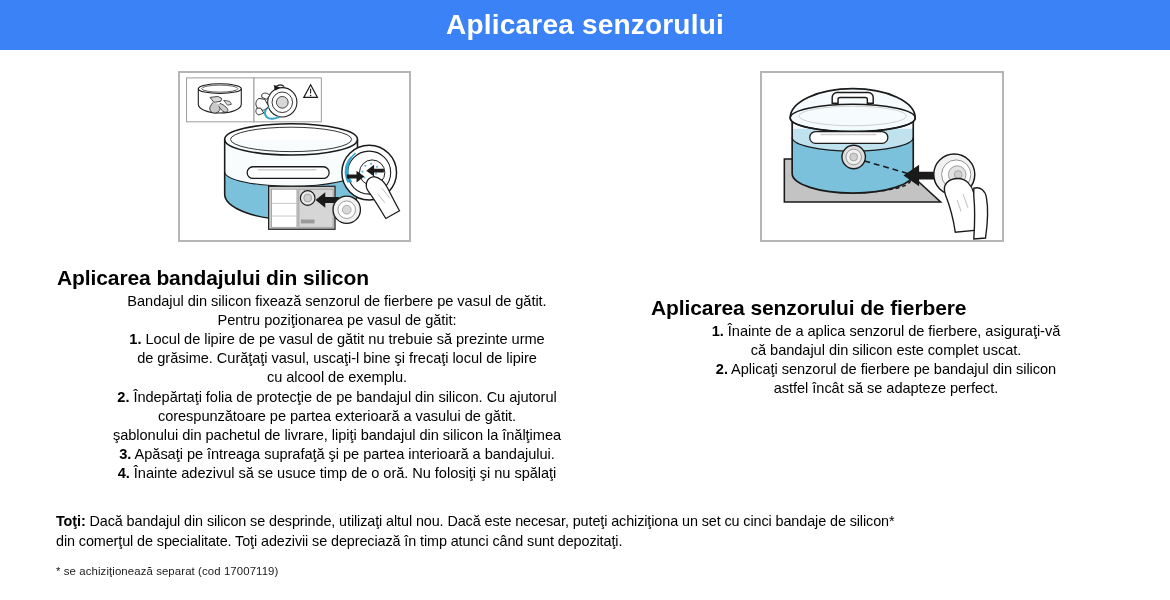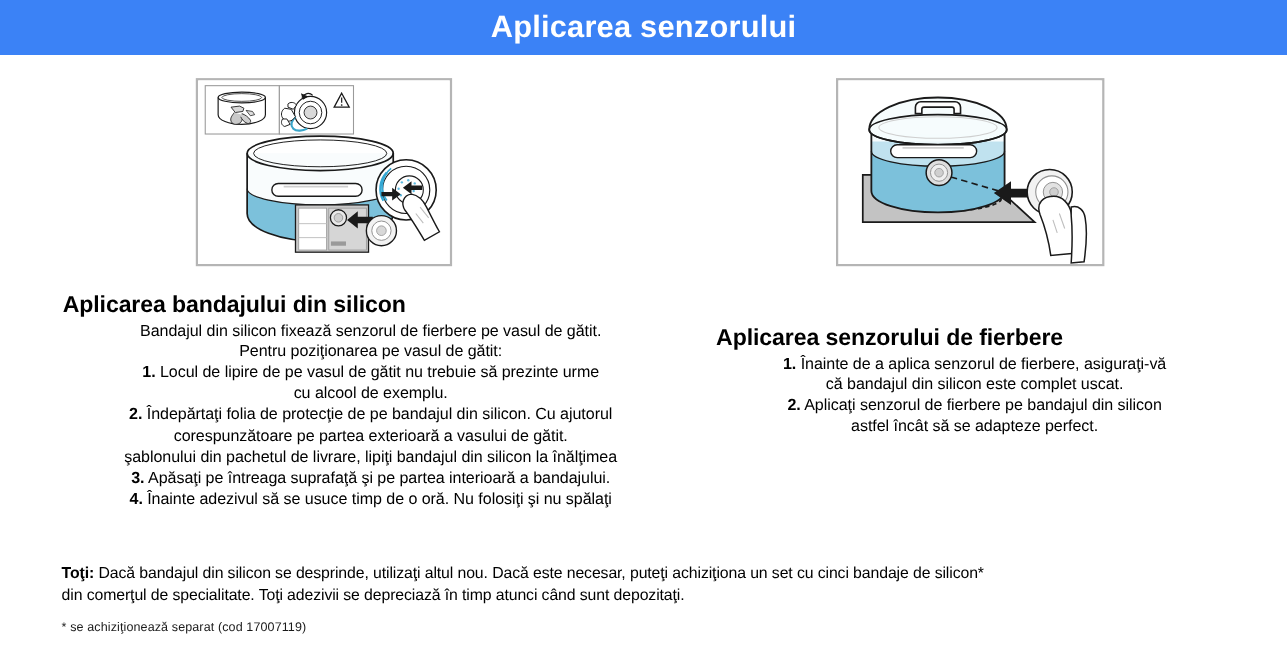--- a/index.html
+++ b/index.html
@@ -284,20 +284,21 @@
     </g>
   </svg>
 </div>
 
 <div class="col" id="col-left">
   <div class="section-heading">Aplicarea bandajului din silicon</div>
 
   <p class="body-line"><b></b><span>Bandajul din silicon fixează senzorul de fierbere pe vasul de gătit.</span></p>
   <p class="body-line"><b></b><span>Pentru poziţionarea pe vasul de gătit:</span></p>
   <p class="body-line"><b>1.</b><span> Locul de lipire de pe vasul de gătit nu trebuie să prezinte urme</span></p>
+  <p class="body-line"><b></b><span>de grăsime. Curăţaţi vasul, uscaţi-l bine şi frecaţi locul de lipire</span></p>
   <p class="body-line"><b></b><span>cu alcool de exemplu.</span></p>
   <p class="body-line"><b>2.</b><span> Îndepărtaţi folia de protecţie de pe bandajul din silicon. Cu ajutorul</span></p>
   <p class="body-line"><b></b><span>corespunzătoare pe partea exterioară a vasului de gătit.</span></p>
   <p class="body-line"><b></b><span>şablonului din pachetul de livrare, lipiţi bandajul din silicon la înălţimea</span></p>
   <p class="body-line"><b>3.</b><span> Apăsaţi pe întreaga suprafaţă şi pe partea interioară a bandajului.</span></p>
   <p class="body-line"><b>4.</b><span> Înainte adezivul să se usuce timp de o oră. Nu folosiţi şi nu spălaţi</span></p>
 </div>
 
 <div class="col" id="col-right">
   <div class="section-heading">Aplicarea senzorului de fierbere</div>

